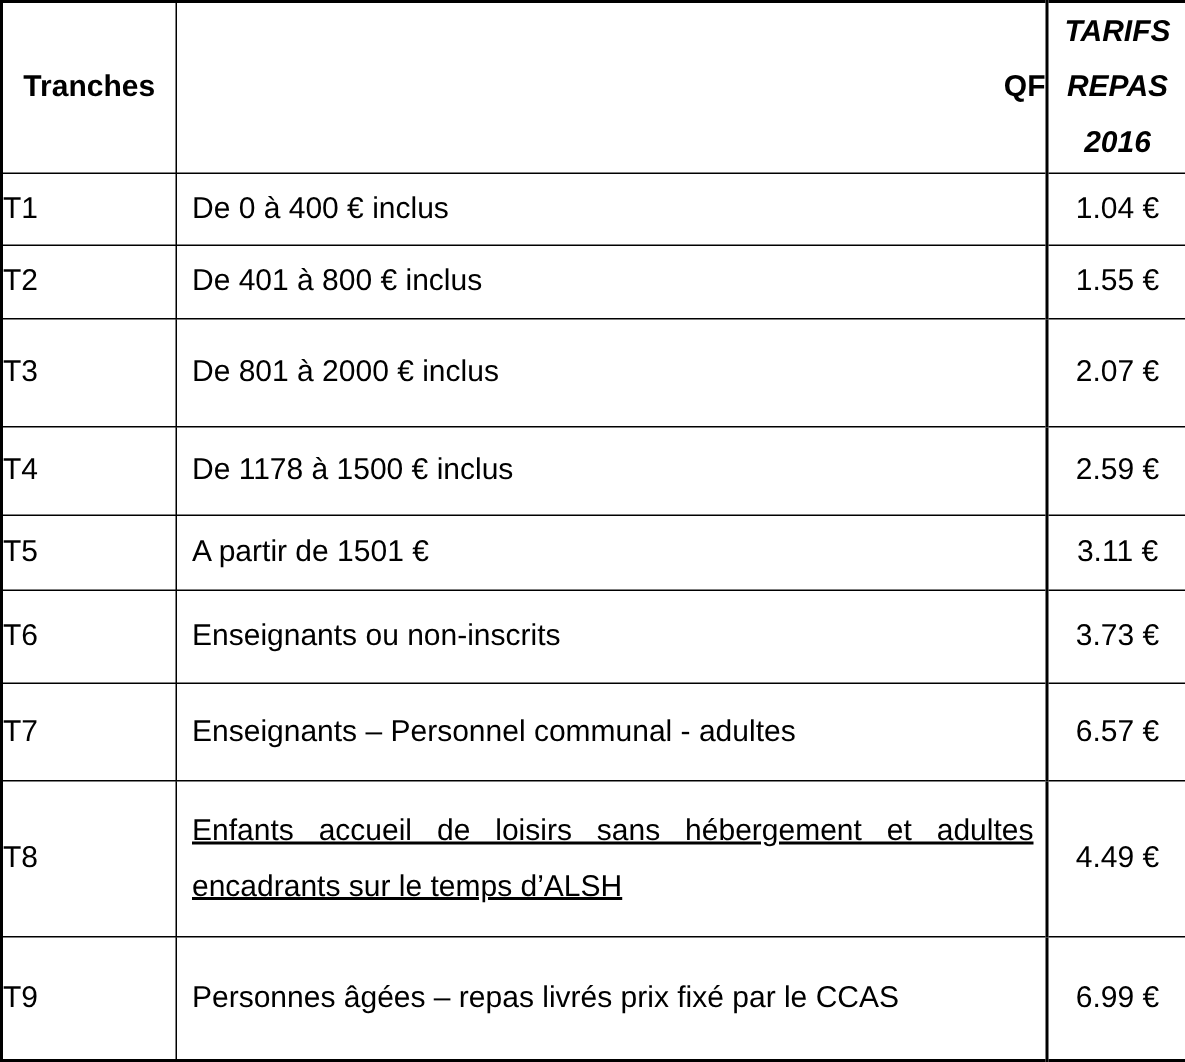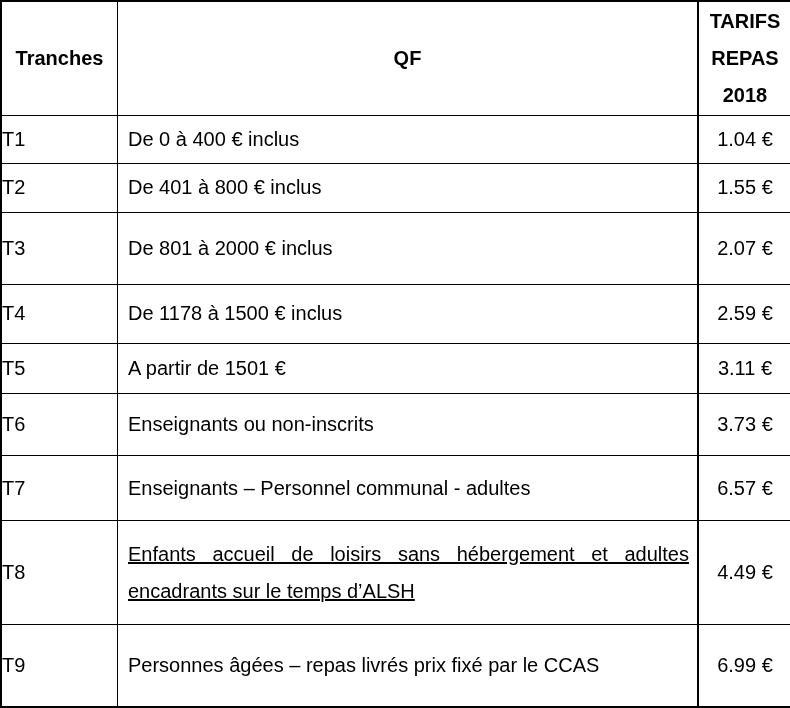--- a/index.html
+++ b/index.html
@@ -20,38 +20,38 @@
       line-height: 37px;
     }
     .tbl { border: 2px solid #000; }
     .tbl th {
       font-weight: bold;
       text-align: center;
       font-size: 20px;
     }
     .c-tranche { width: 115px; text-align: left; }
     .c-qf { width: 579px; text-align: left; }
-    .c-qf.head { text-align: center; }
+    .c-qf.head { text-align: right; }
     .c-tarif { width: 92px; text-align: center; border-left: 2px solid #000 !important; }
     td.c-qf { padding-left: 10px; padding-right: 8px; }
     td.justify { text-align: justify; text-align-last: left; text-decoration: underline; }
-    .th-tarif span { display: block; line-height: 37px; }
+    .th-tarif span { display: block; line-height: 37px; font-style: italic; }
   </style>
 </head>
 <body>
 
 <table class="tbl">
   <thead>
     <tr style="height:114px">
       <th class="c-tranche">Tranches</th>
       <th class="c-qf head">QF</th>
       <th class="c-tarif th-tarif">
         <span>TARIFS</span>
         <span>REPAS</span>
-        <span>2018</span>
+        <span>2016</span>
       </th>
     </tr>
   </thead>
   <tbody>
     <tr style="height:48px">
       <td class="c-tranche">T1</td>
       <td class="c-qf">De 0 à 400 € inclus</td>
       <td class="c-tarif">1.04 €</td>
     </tr>
     <tr style="height:49px">

